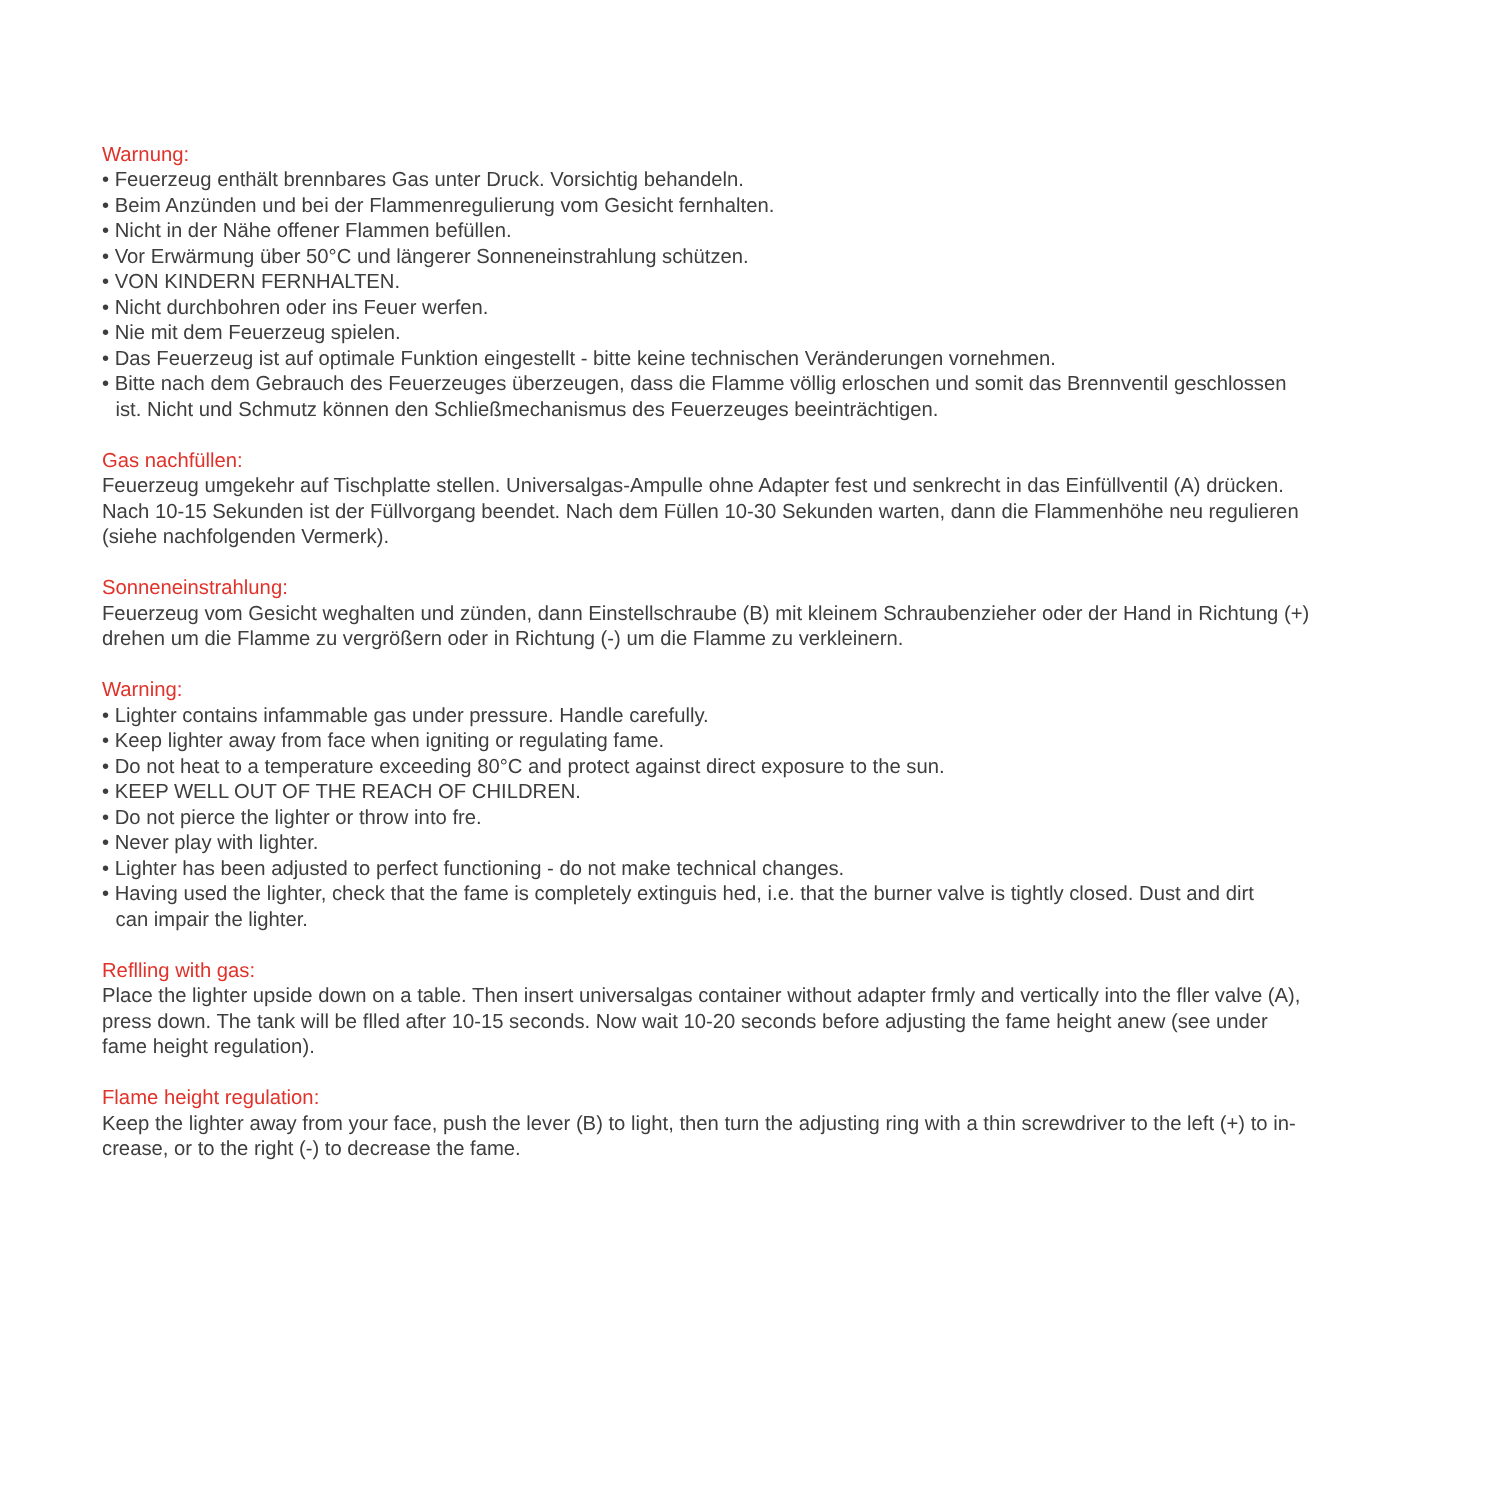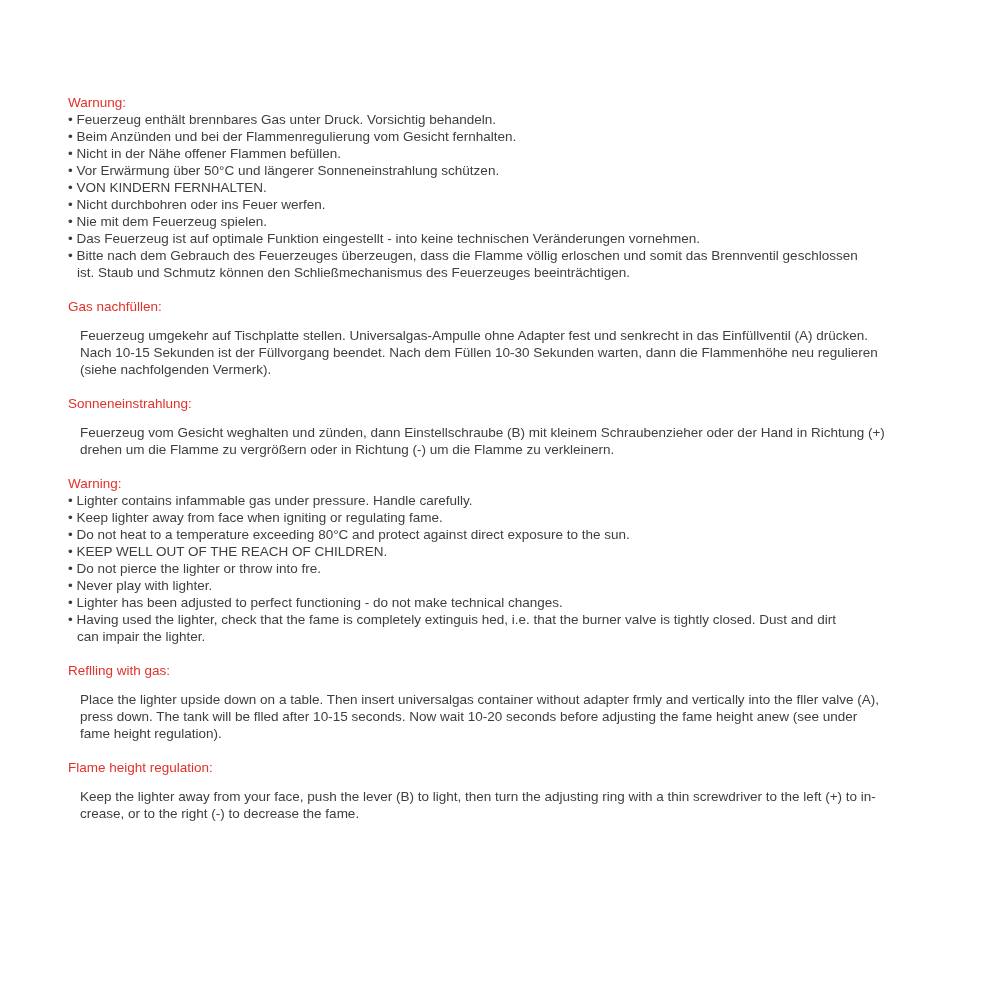--- a/index.html
+++ b/index.html
@@ -32,42 +32,42 @@
     font-weight: normal;
     color: #e0322a;
     line-height: 17px;
   }
   .bullet-item {
     padding-left: 9px;
     text-indent: -9px;
     white-space: pre-line;
   }
   .paragraph {
-    margin: 12px;
+    margin: 0;
     white-space: pre-line;
   }
 </style>
 </head>
 <body>
 
 <div class="page">
   <div class="content">
 
     <div class="section">
       <h2 class="section-heading">Warnung:</h2>
       <div class="bullet-item">• Feuerzeug enthält brennbares Gas unter Druck. Vorsichtig behandeln.</div>
       <div class="bullet-item">• Beim Anzünden und bei der Flammenregulierung vom Gesicht fernhalten.</div>
       <div class="bullet-item">• Nicht in der Nähe offener Flammen befüllen.</div>
       <div class="bullet-item">• Vor Erwärmung über 50°C und längerer Sonneneinstrahlung schützen.</div>
       <div class="bullet-item">• VON KINDERN FERNHALTEN.</div>
       <div class="bullet-item">• Nicht durchbohren oder ins Feuer werfen.</div>
       <div class="bullet-item">• Nie mit dem Feuerzeug spielen.</div>
-      <div class="bullet-item">• Das Feuerzeug ist auf optimale Funktion eingestellt - into keine technischen Veränderungen vornehmen.</div>
+      <div class="bullet-item">• Das Feuerzeug ist auf optimale Funktion eingestellt - bitte keine technischen Veränderungen vornehmen.</div>
       <div class="bullet-item">• Bitte nach dem Gebrauch des Feuerzeuges überzeugen, dass die Flamme völlig erloschen und somit das Brennventil geschlossen
-ist. Staub und Schmutz können den Schließmechanismus des Feuerzeuges beeinträchtigen.</div>
+ist. Nicht und Schmutz können den Schließmechanismus des Feuerzeuges beeinträchtigen.</div>
     </div>
 
     <div class="section">
       <h2 class="section-heading">Gas nachfüllen:</h2>
       <p class="paragraph">Feuerzeug umgekehr auf Tischplatte stellen. Universalgas-Ampulle ohne Adapter fest und senkrecht in das Einfüllventil (A) drücken.
 Nach 10-15 Sekunden ist der Füllvorgang beendet. Nach dem Füllen 10-30 Sekunden warten, dann die Flammenhöhe neu regulieren
 (siehe nachfolgenden Vermerk).</p>
     </div>
 
     <div class="section">

